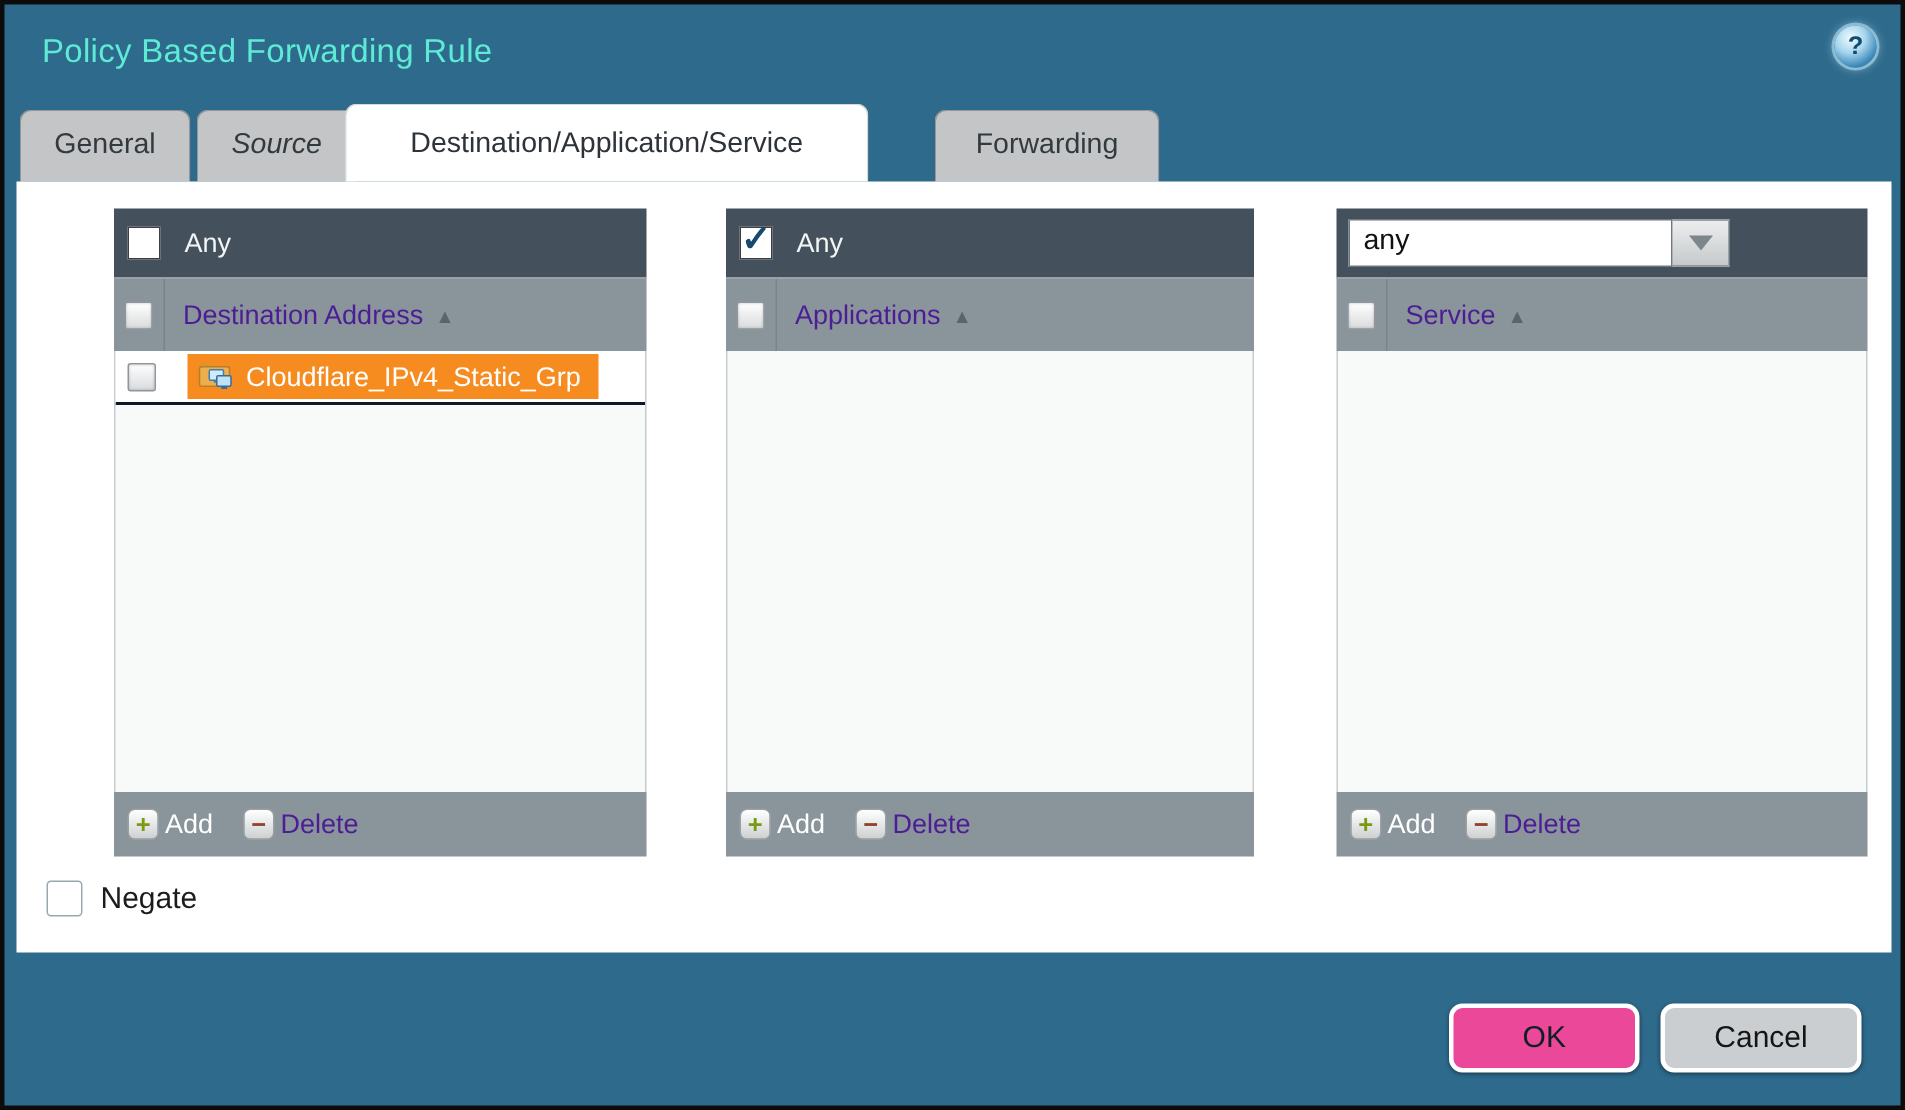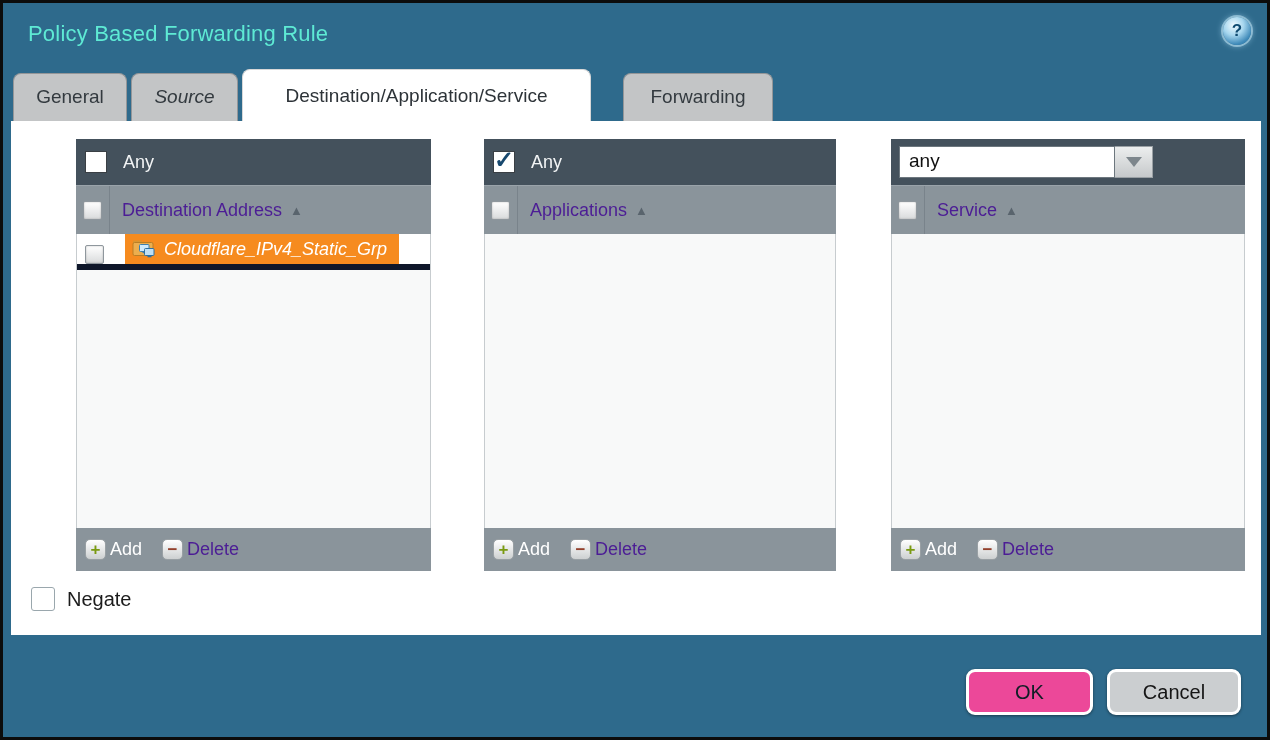--- a/index.html
+++ b/index.html
@@ -22,21 +22,21 @@
   }
   
   .tabs{position:absolute;left:0;top:0;width:100%;height:118px;}
   .tab{
     position:absolute;bottom:0;height:48px;line-height:46px;text-align:center;
     background:#c3c5c6;border:1px solid #949698;border-bottom:none;
     border-radius:8px 8px 0 0;color:#333a3f;font-size:19px;cursor:pointer;
   }
   .tab-general{left:10px;width:114px;}
   .tab-source{left:128px;width:107px;font-style:italic;}
-  .tab-dest{left:239px;width:349px;height:52px;line-height:52px;background:#fff;border-color:#d8d8d8;z-index:3;color:#2d3338;}
+  .tab-dest{left:227px;width:349px;height:52px;line-height:52px;background:#fff;border-color:#d8d8d8;z-index:3;color:#2d3338;}
   .tab-forwarding{left:620px;width:150px;}
   
   .content{
     position:absolute;left:8px;top:118px;width:1250px;height:514px;background:#fff;z-index:2;
   }
   .col{position:absolute;top:18px;height:432px;padding-left:48px;}
   .col-dest{left:17px;width:403px;}
   .col-apps{left:425px;width:400px;}
   .col-svc{left:832px;width:402px;}
   .anybar{
@@ -60,21 +60,21 @@
     width:19px;height:19px;background:linear-gradient(#ffffff,#d9dbdc);
     border:1px solid #8f979d;border-radius:2px;
     box-shadow:inset 0 0 2px rgba(0,0,0,.25);cursor:pointer;
   }
   .hdr-label{color:#4c1d95;font-size:18px;margin-left:12px;cursor:pointer;}
   .sort{color:#59646d;font-size:13px;margin-left:8px;cursor:pointer;}
   .list{
     height:294px;background:#f8f9f9;border-left:1px solid #c7cccf;border-right:1px solid #c7cccf;
     overflow:hidden;
   }
-  .row{height:36px;display:flex;align-items:flex-end;background:#fff;border-bottom:6px solid #0f172a;font-style:italic;}
+  .row{height:36px;display:flex;align-items:center;background:#fff;border-bottom:2px solid #0f172a;}
   .row-cbcell{width:34px;display:flex;align-items:center;justify-content:center;flex:0 0 auto;}
   .chip{
     margin-left:14px;height:30px;background:#F68B1F;display:flex;align-items:center;
     padding:0 12px 0 7px;color:#fff;font-size:18px;cursor:pointer;
   }
   .chip svg{margin-right:8px;}
   .footer{
     height:43px;background:#8A949B;display:flex;align-items:center;padding-left:9px;
   }
   .ftr-btn{display:flex;align-items:center;cursor:pointer;}

